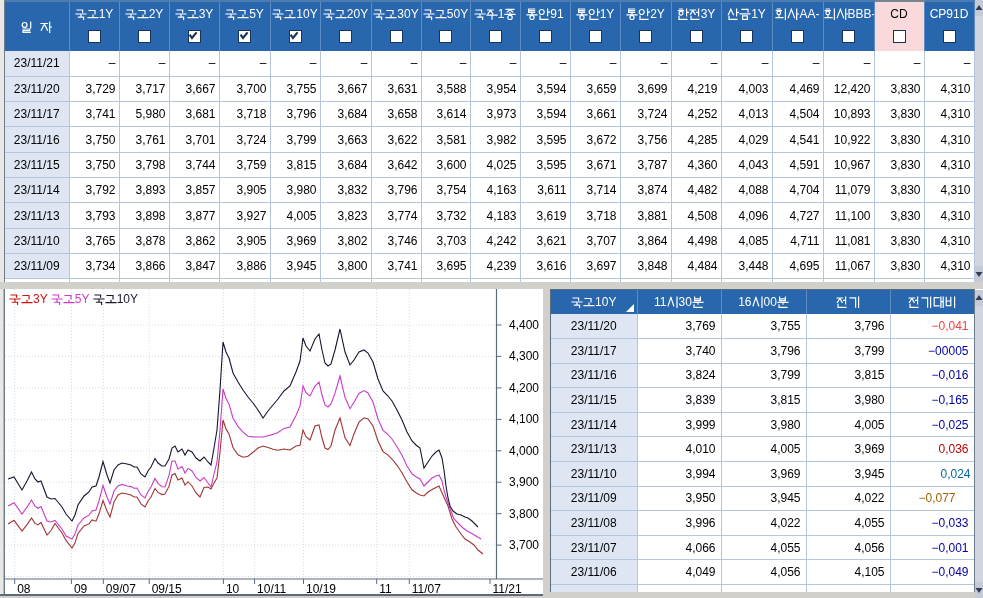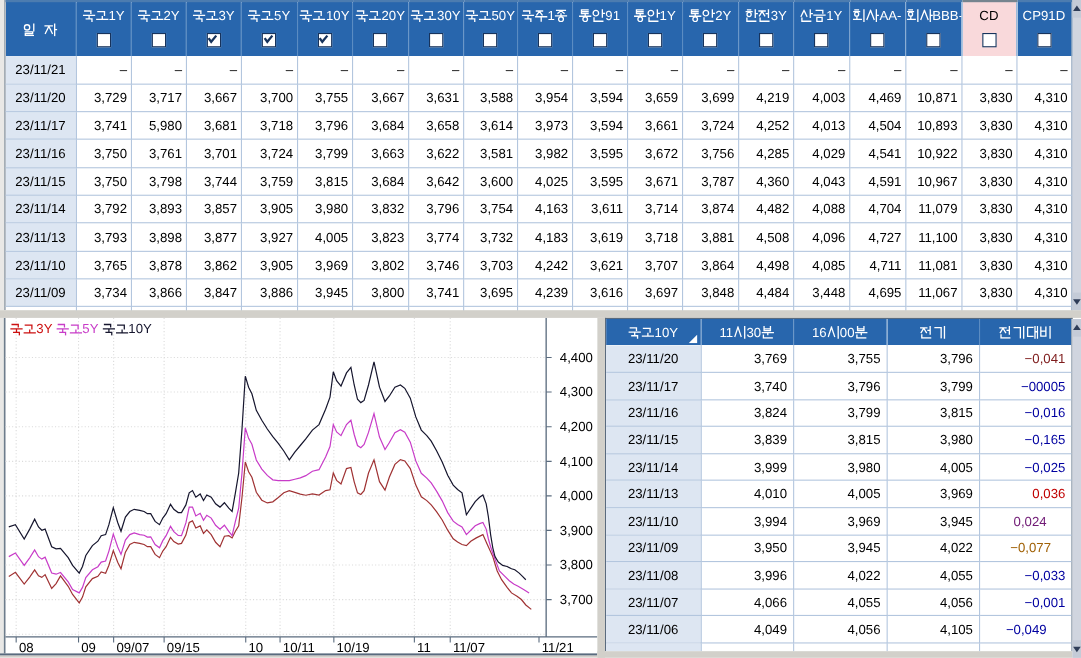--- a/index.html
+++ b/index.html
@@ -300,21 +300,21 @@
 <td class="num">3,667</td>
 <td class="num">3,631</td>
 <td class="num">3,588</td>
 <td class="num">3,954</td>
 <td class="num">3,594</td>
 <td class="num">3,659</td>
 <td class="num">3,699</td>
 <td class="num">4,219</td>
 <td class="num">4,003</td>
 <td class="num">4,469</td>
-<td class="num">10,871</td>
+<td class="num">12,420</td>
 <td class="num">3,830</td>
 <td class="num">4,310</td>
 </tr>
 <tr style="height:25.33px">
           <td class="dc">23/11/17</td>
 <td class="num">3,741</td>
 <td class="num">5,980</td>
 <td class="num">3,681</td>
 <td class="num">3,718</td>
 <td class="num">3,796</td>
@@ -615,21 +615,21 @@
               <use href="#gdae"></use>
             </svg><svg class="k" viewBox="0 0 12 12">
               <use href="#gbi"></use>
             </svg></td>
         </tr>
 <tr style="height:24.6px">
           <td class="dc">23/11/20</td>
           <td class="num" style="padding-right:5px">3,769</td>
           <td class="num" style="padding-right:5px">3,755</td>
           <td class="num" style="padding-right:5px">3,796</td>
-          <td class="num" style="padding-right:5px;color:#7f1d1d">−0,041</td>
+          <td class="num" style="padding-right:5px;color:#ef4444">−0,041</td>
         </tr>
 <tr style="height:24.6px">
           <td class="dc">23/11/17</td>
           <td class="num" style="padding-right:5px">3,740</td>
           <td class="num" style="padding-right:5px">3,796</td>
           <td class="num" style="padding-right:5px">3,799</td>
           <td class="num" style="padding-right:5px;color:#0000A0">−00005</td>
         </tr>
 <tr style="height:24.6px">
           <td class="dc">23/11/16</td>
@@ -657,21 +657,21 @@
           <td class="num" style="padding-right:5px">4,010</td>
           <td class="num" style="padding-right:5px">4,005</td>
           <td class="num" style="padding-right:5px">3,969</td>
           <td class="num" style="padding-right:5px;color:#C00000">0,036</td>
         </tr>
 <tr style="height:24.6px">
           <td class="dc">23/11/10</td>
           <td class="num" style="padding-right:5px">3,994</td>
           <td class="num" style="padding-right:5px">3,969</td>
           <td class="num" style="padding-right:5px">3,945</td>
-          <td class="num" style="padding-right:22px;color:#701a75">0,024</td>
+          <td class="num" style="padding-right:3px;color:#0369a1">0,024</td>
         </tr>
 <tr style="height:24.6px">
           <td class="dc">23/11/09</td>
           <td class="num" style="padding-right:5px">3,950</td>
           <td class="num" style="padding-right:5px">3,945</td>
           <td class="num" style="padding-right:5px">4,022</td>
           <td class="num" style="padding-right:18px;color:#a16207">−0,077</td>
         </tr>
 <tr style="height:24.6px">
           <td class="dc">23/11/08</td>
@@ -685,21 +685,21 @@
           <td class="num" style="padding-right:5px">4,066</td>
           <td class="num" style="padding-right:5px">4,055</td>
           <td class="num" style="padding-right:5px">4,056</td>
           <td class="num" style="padding-right:5px;color:#0000A0">−0,001</td>
         </tr>
 <tr style="height:24.6px">
           <td class="dc">23/11/06</td>
           <td class="num" style="padding-right:5px">4,049</td>
           <td class="num" style="padding-right:5px">4,056</td>
           <td class="num" style="padding-right:5px">4,105</td>
-          <td class="num" style="padding-right:22px;color:#0000A0">−0,049</td>
+          <td class="num" style="padding-right:5px;color:#0000A0">−0,049</td>
         </tr>
 <tr style="height:12px">
           <td class="dc"></td>
           <td></td>
           <td></td>
           <td></td>
           <td></td>
         </tr>
 </tbody>
     </table>

